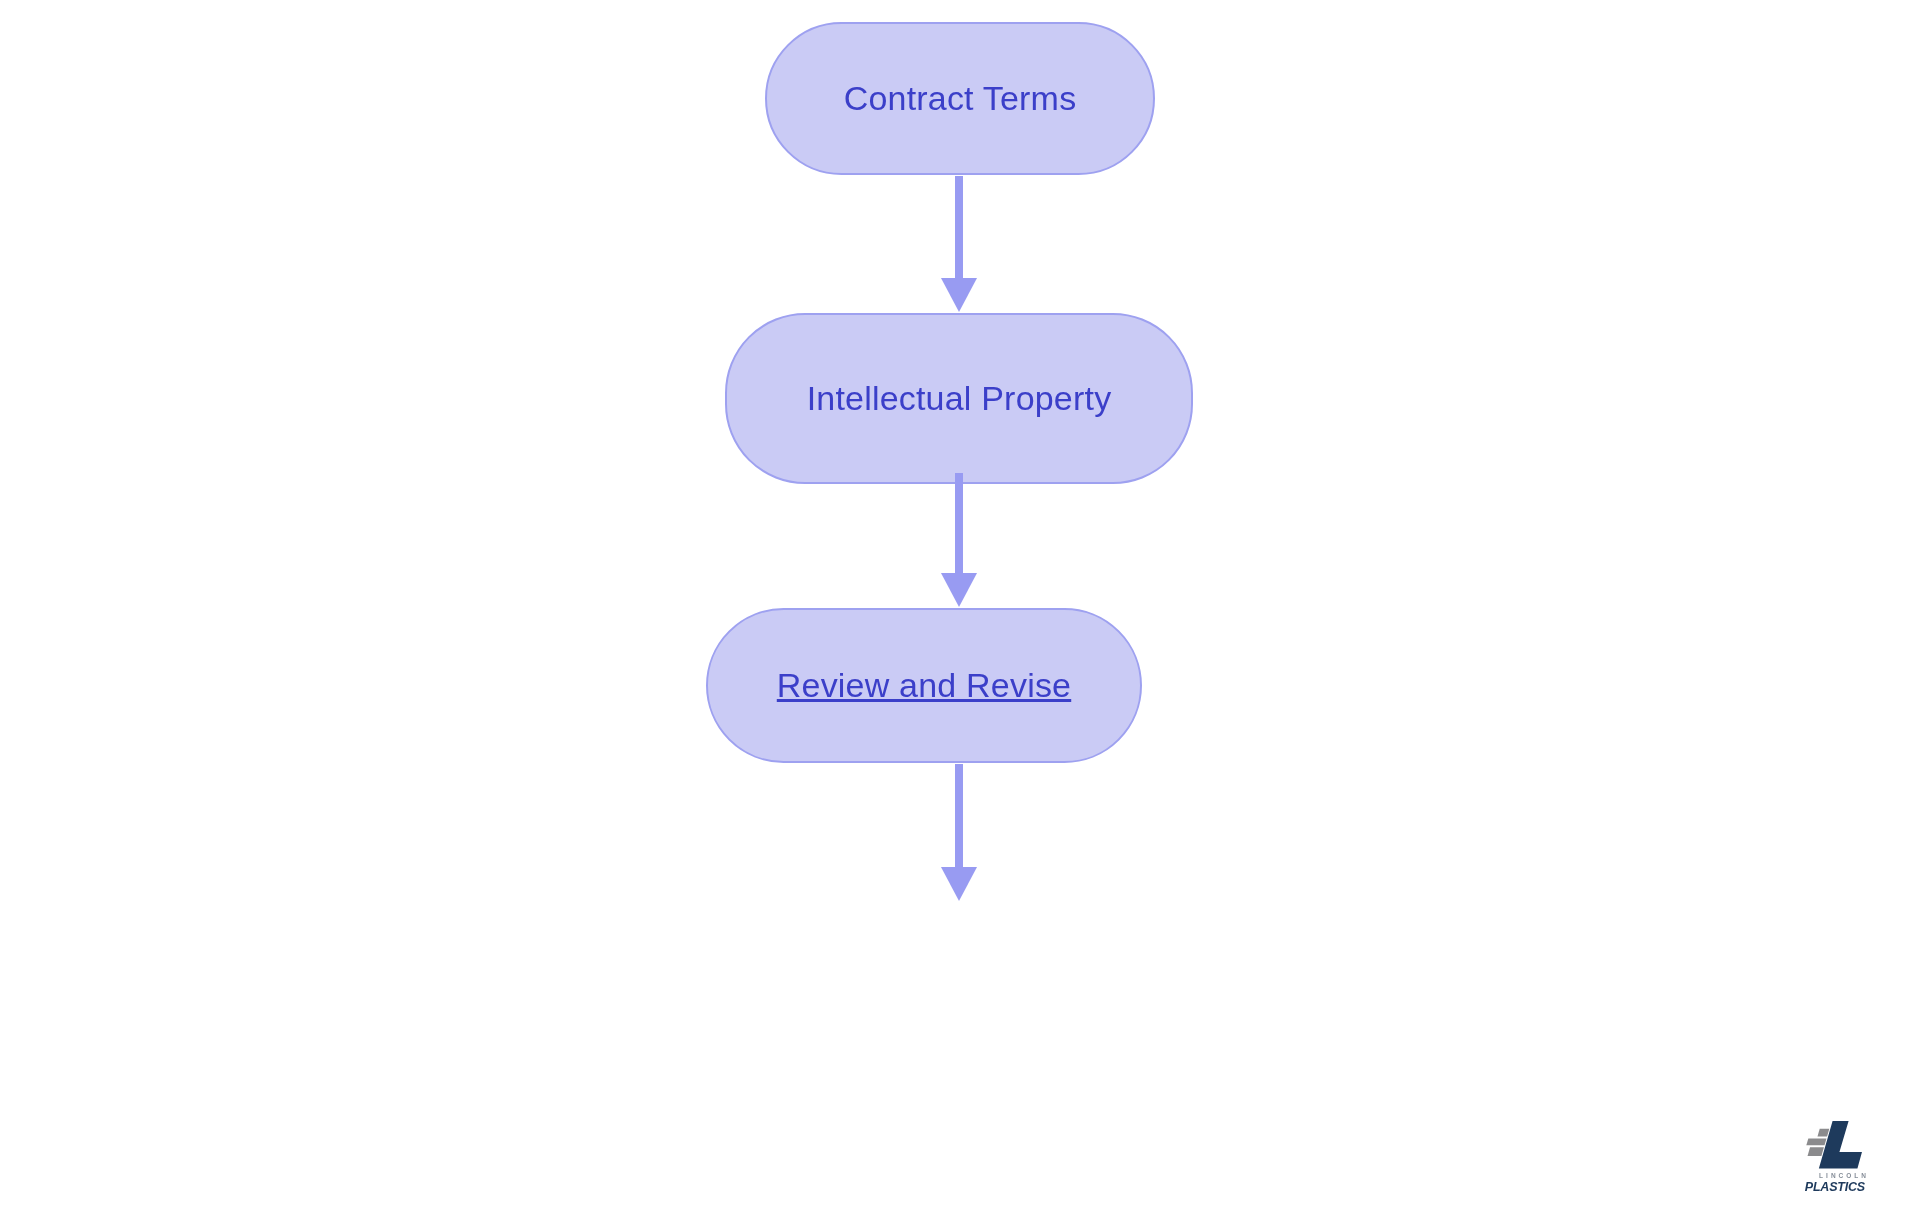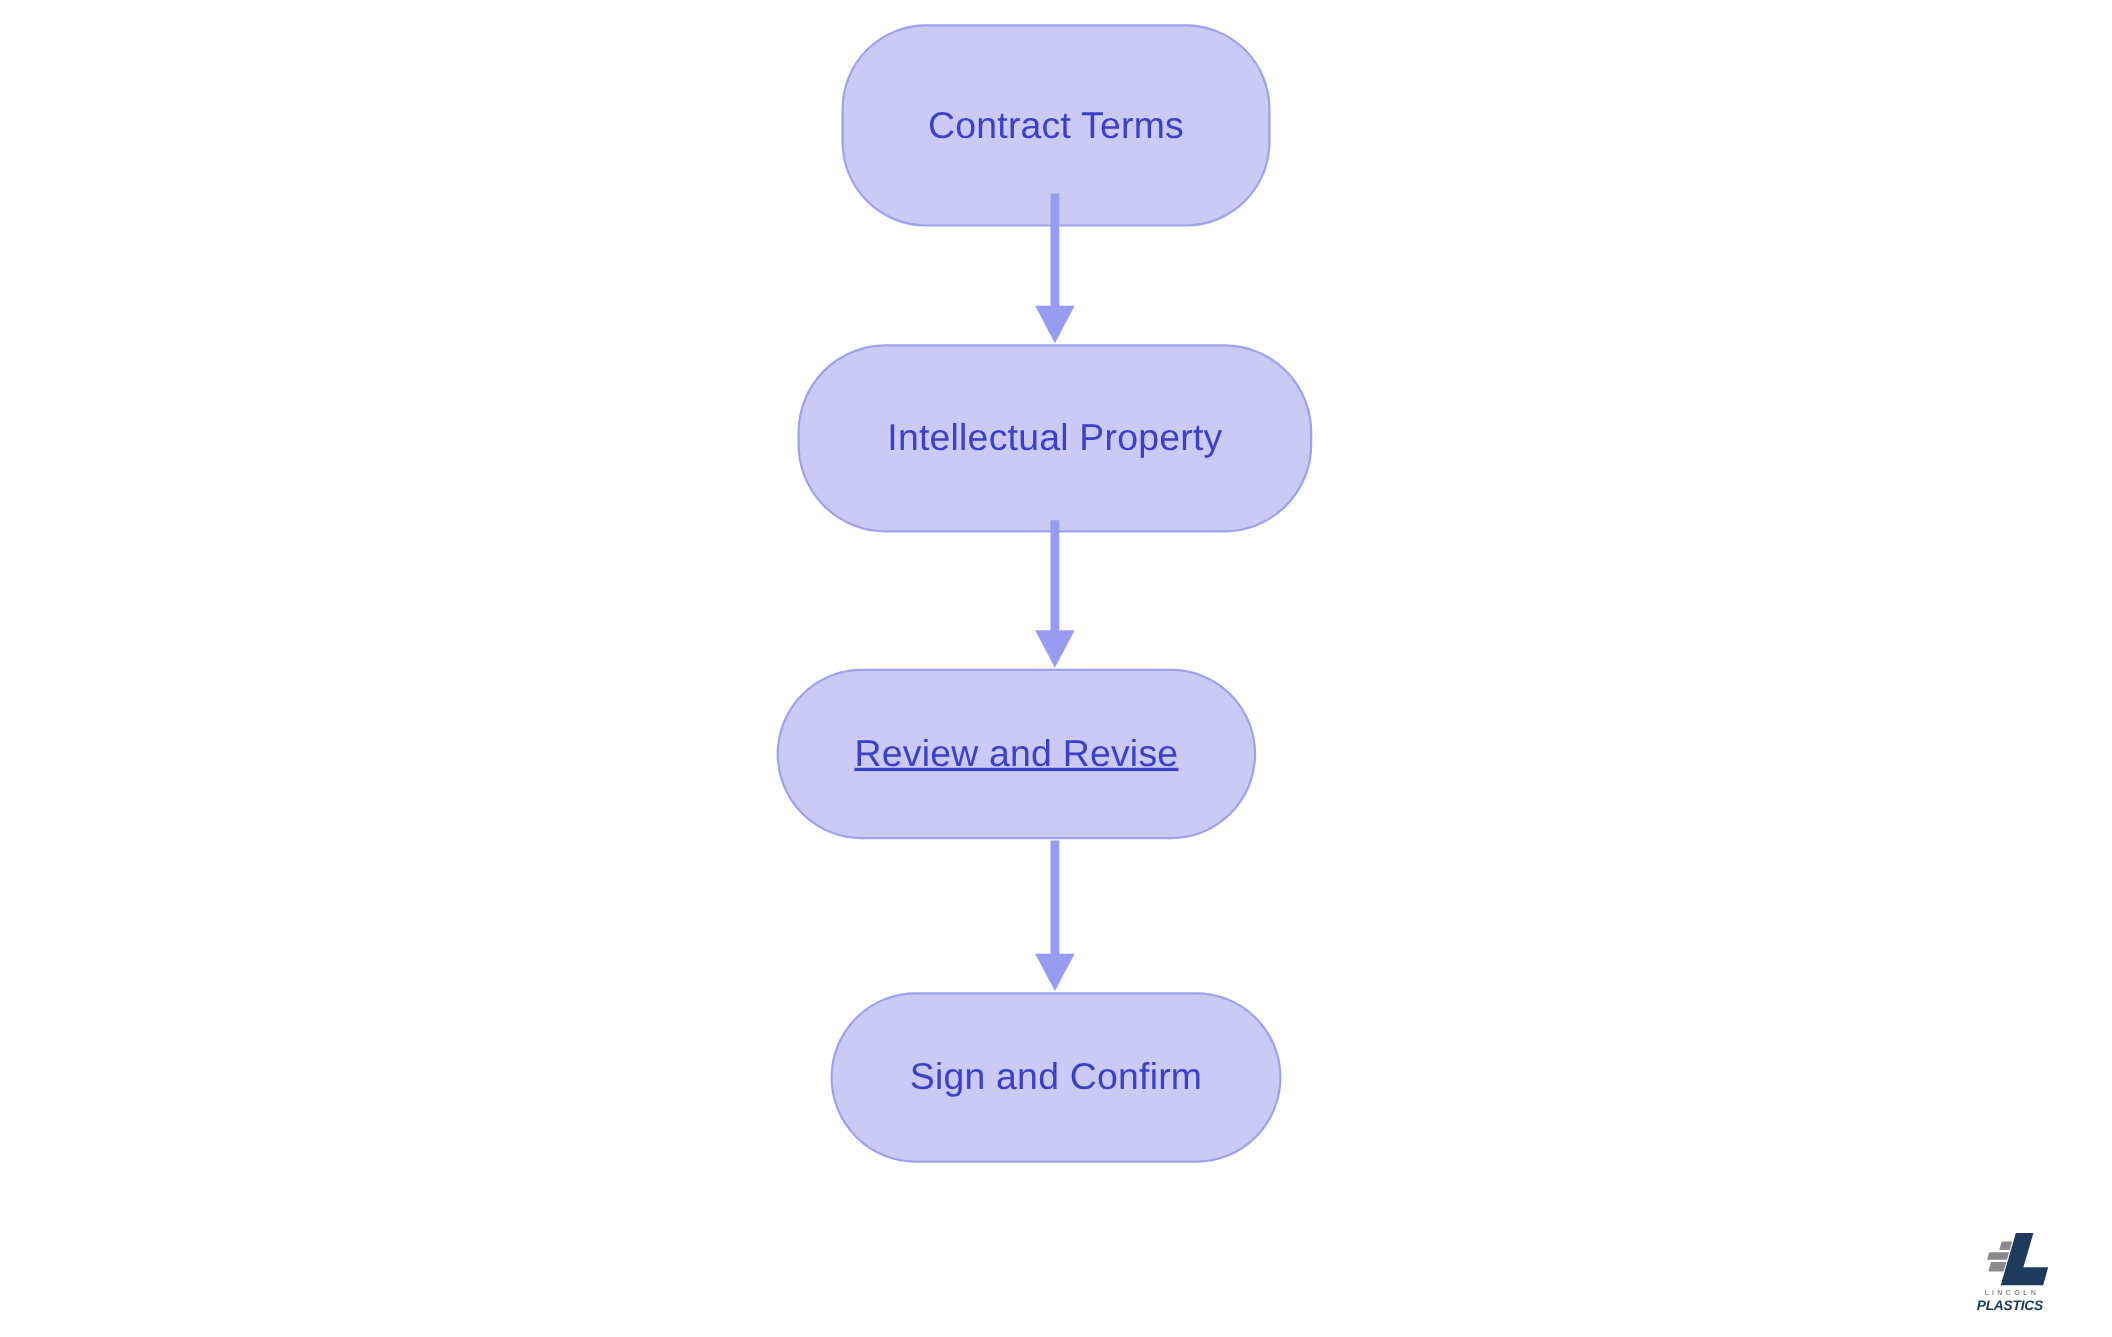--- a/index.html
+++ b/index.html
@@ -21,40 +21,40 @@
     box-sizing: border-box;
     background: #cacbf5;
     border: 2px solid #9ea1f0;
     display: flex;
     align-items: center;
     justify-content: center;
     color: #3b3fc9;
     font-size: 34px;
     letter-spacing: 0.2px;
   }
-  .node-1 { left: 765px; top:  22px; width: 390px; height: 184px; border-radius: 77px; }
+  .node-1 { left: 765px; top:  22px; width: 390px; height: 153px; border-radius: 77px; }
   .node-2 { left: 725px; top: 313px; width: 468px; height: 171px; border-radius: 80px; }
   .node-3 { left: 706px; top: 608px; width: 436px; height: 155px; border-radius: 78px; text-decoration: underline; }
   .node-4 { left: 755px; top: 902px; width: 410px; height: 155px; border-radius: 78px; }
   .node-label { white-space: nowrap; }
   
   .arrows {
     position: absolute;
     left: 0; top: 0;
     width: 1920px;
     height: 1215px;
     pointer-events: none;
   }
   
   .logo {
     position: absolute;
     left: 1801px;
     top: 1119px;
     width: 68px;
-    text-align: left;
+    text-align: right;
   }
   .logo-icon-svg {
     display: block;
     margin-left: 5px;
   }
   .logo-lincoln {
     margin-top: 1px;
     font-size: 6.5px;
     font-weight: 600;
     letter-spacing: 3px;
@@ -84,23 +84,20 @@
   </div>
 
   <div class="node node-2">
     <span class="node-label">Intellectual Property</span>
   </div>
 
   <div class="node node-3">
     <span class="node-label">Review and Revise</span>
   </div>
 
-  <div class="node node-4">
-    <span class="node-label">Sign and Confirm</span>
-  </div>
 
   <svg class="arrows" viewBox="0 0 1920 1215" xmlns="http://www.w3.org/2000/svg">
     <g>
       <line x1="959" y1="176" x2="959" y2="282" stroke="#989bf2" stroke-width="8"></line>
       <polygon points="941,278 977,278 959,312" fill="#989bf2"></polygon>
     </g>
     <g>
       <line x1="959" y1="473" x2="959" y2="577" stroke="#989bf2" stroke-width="8"></line>
       <polygon points="941,573 977,573 959,607" fill="#989bf2"></polygon>
     </g>

